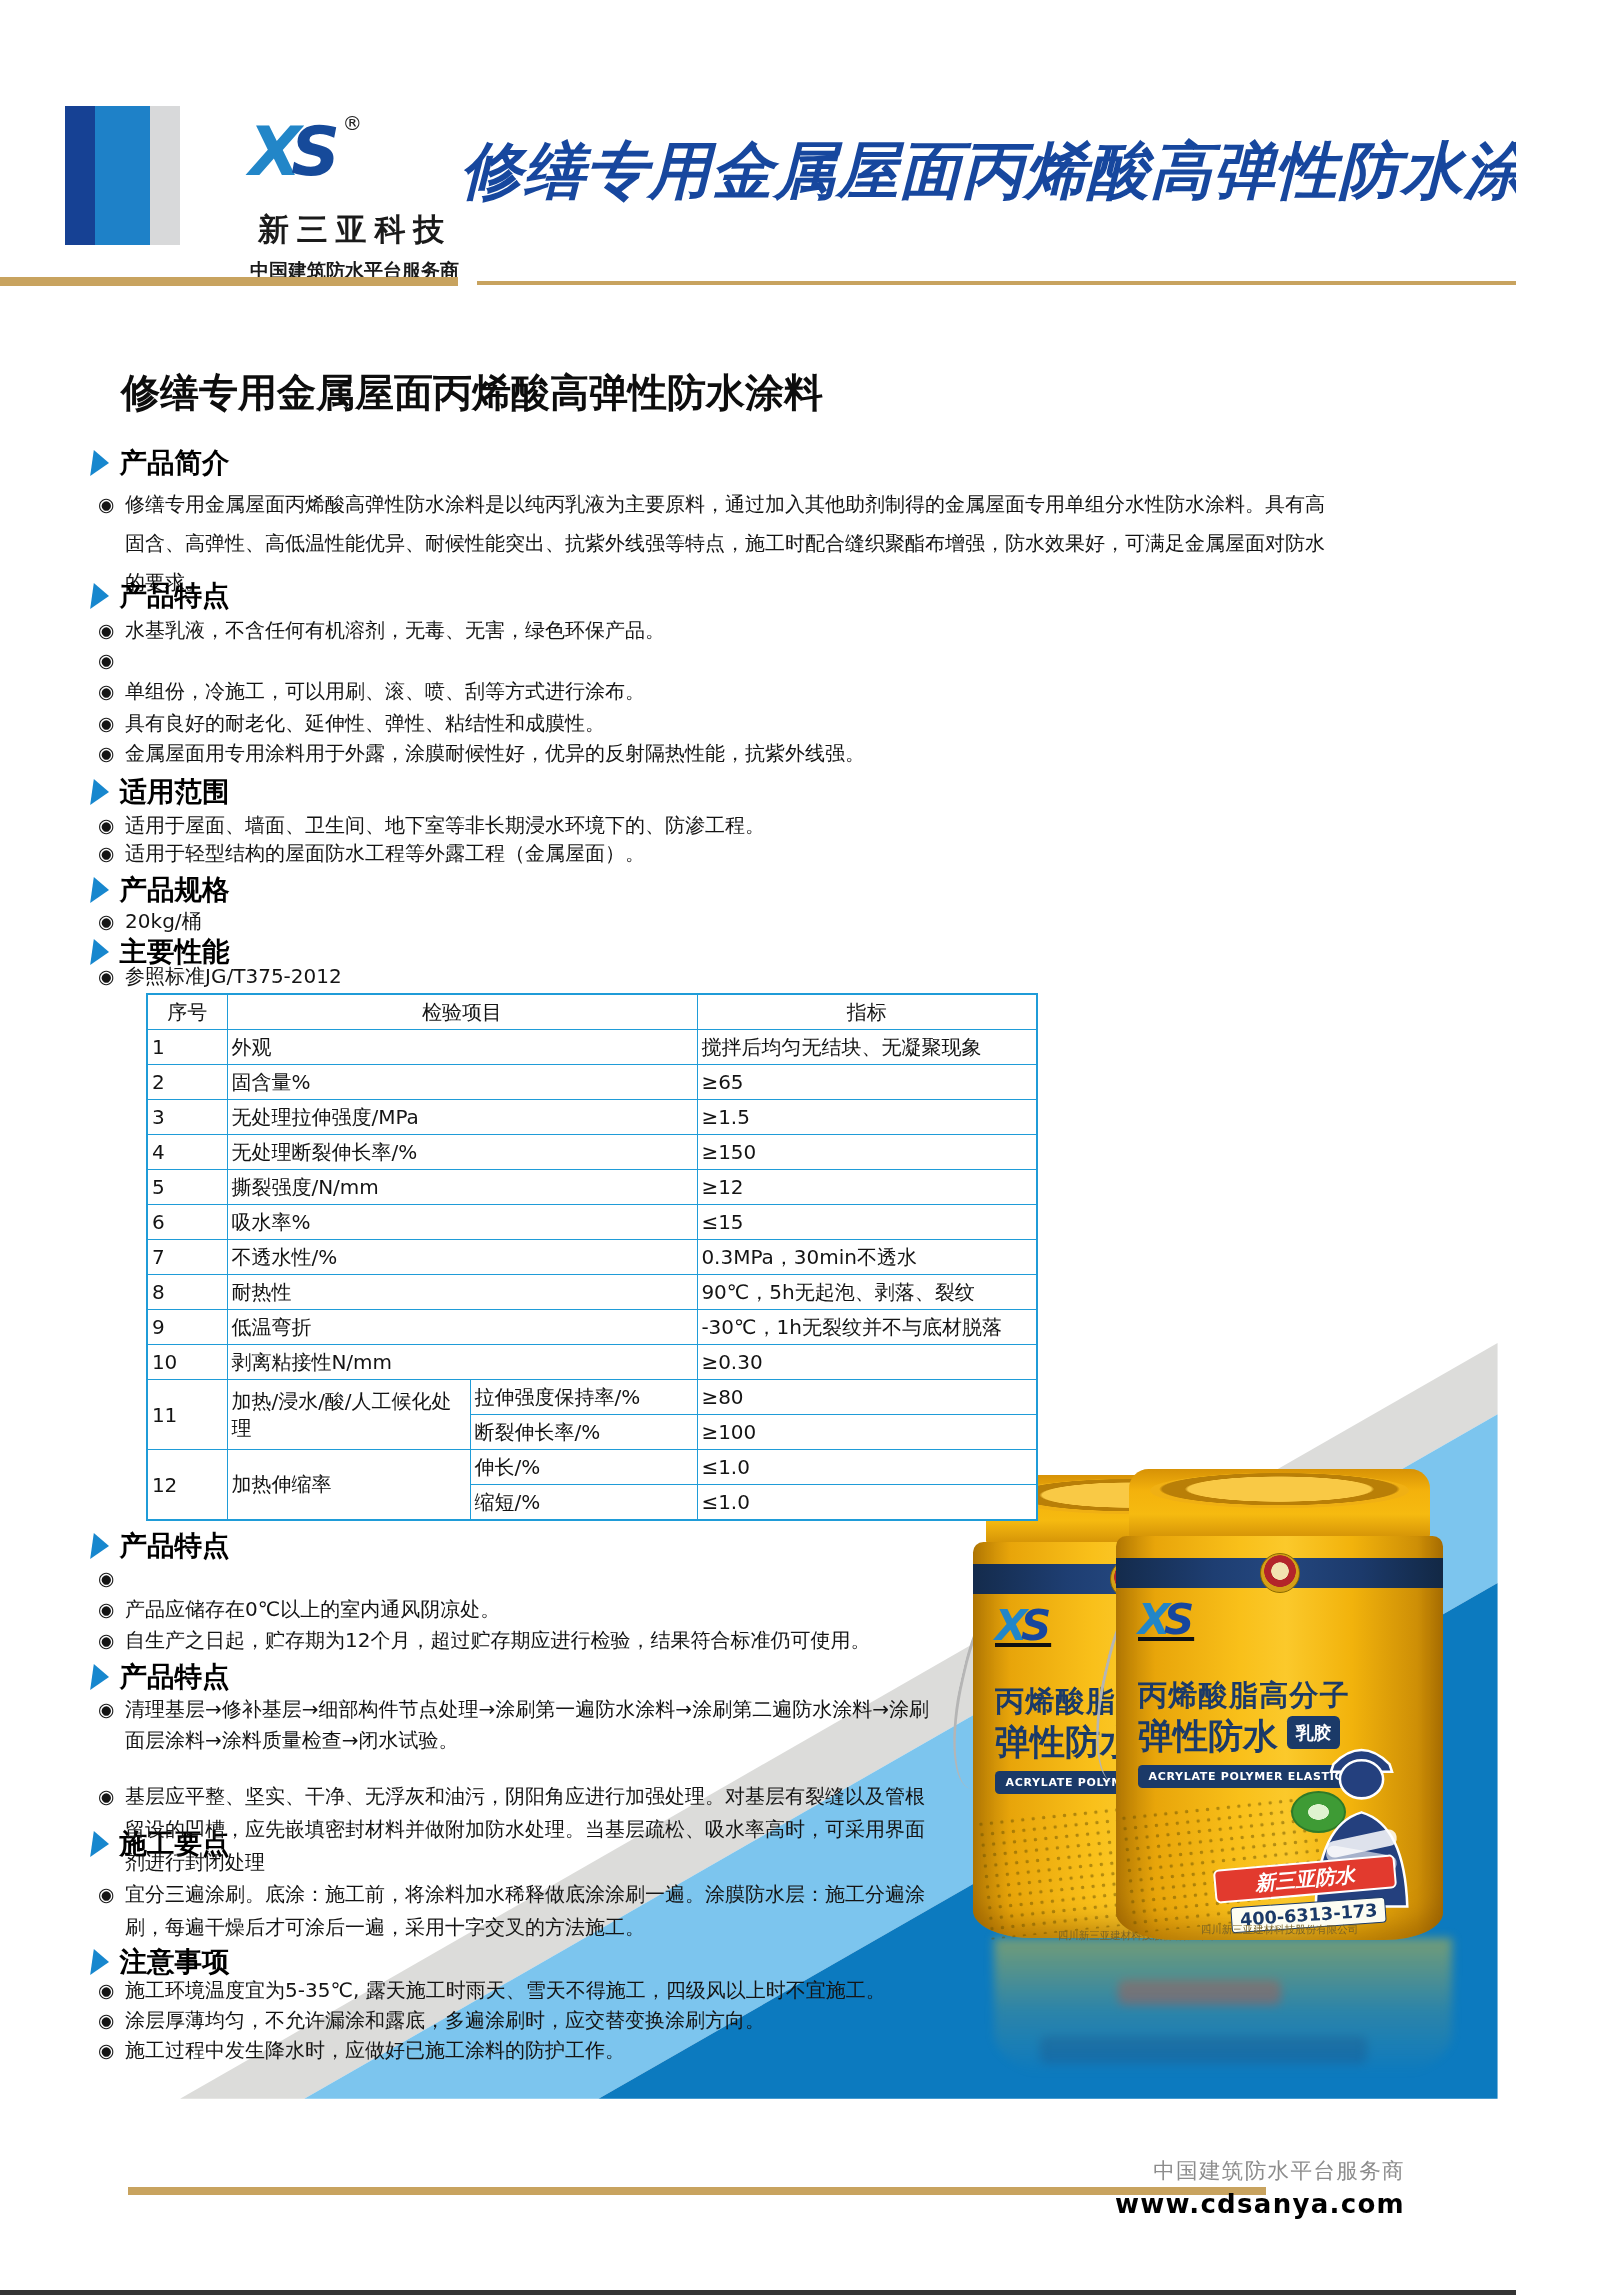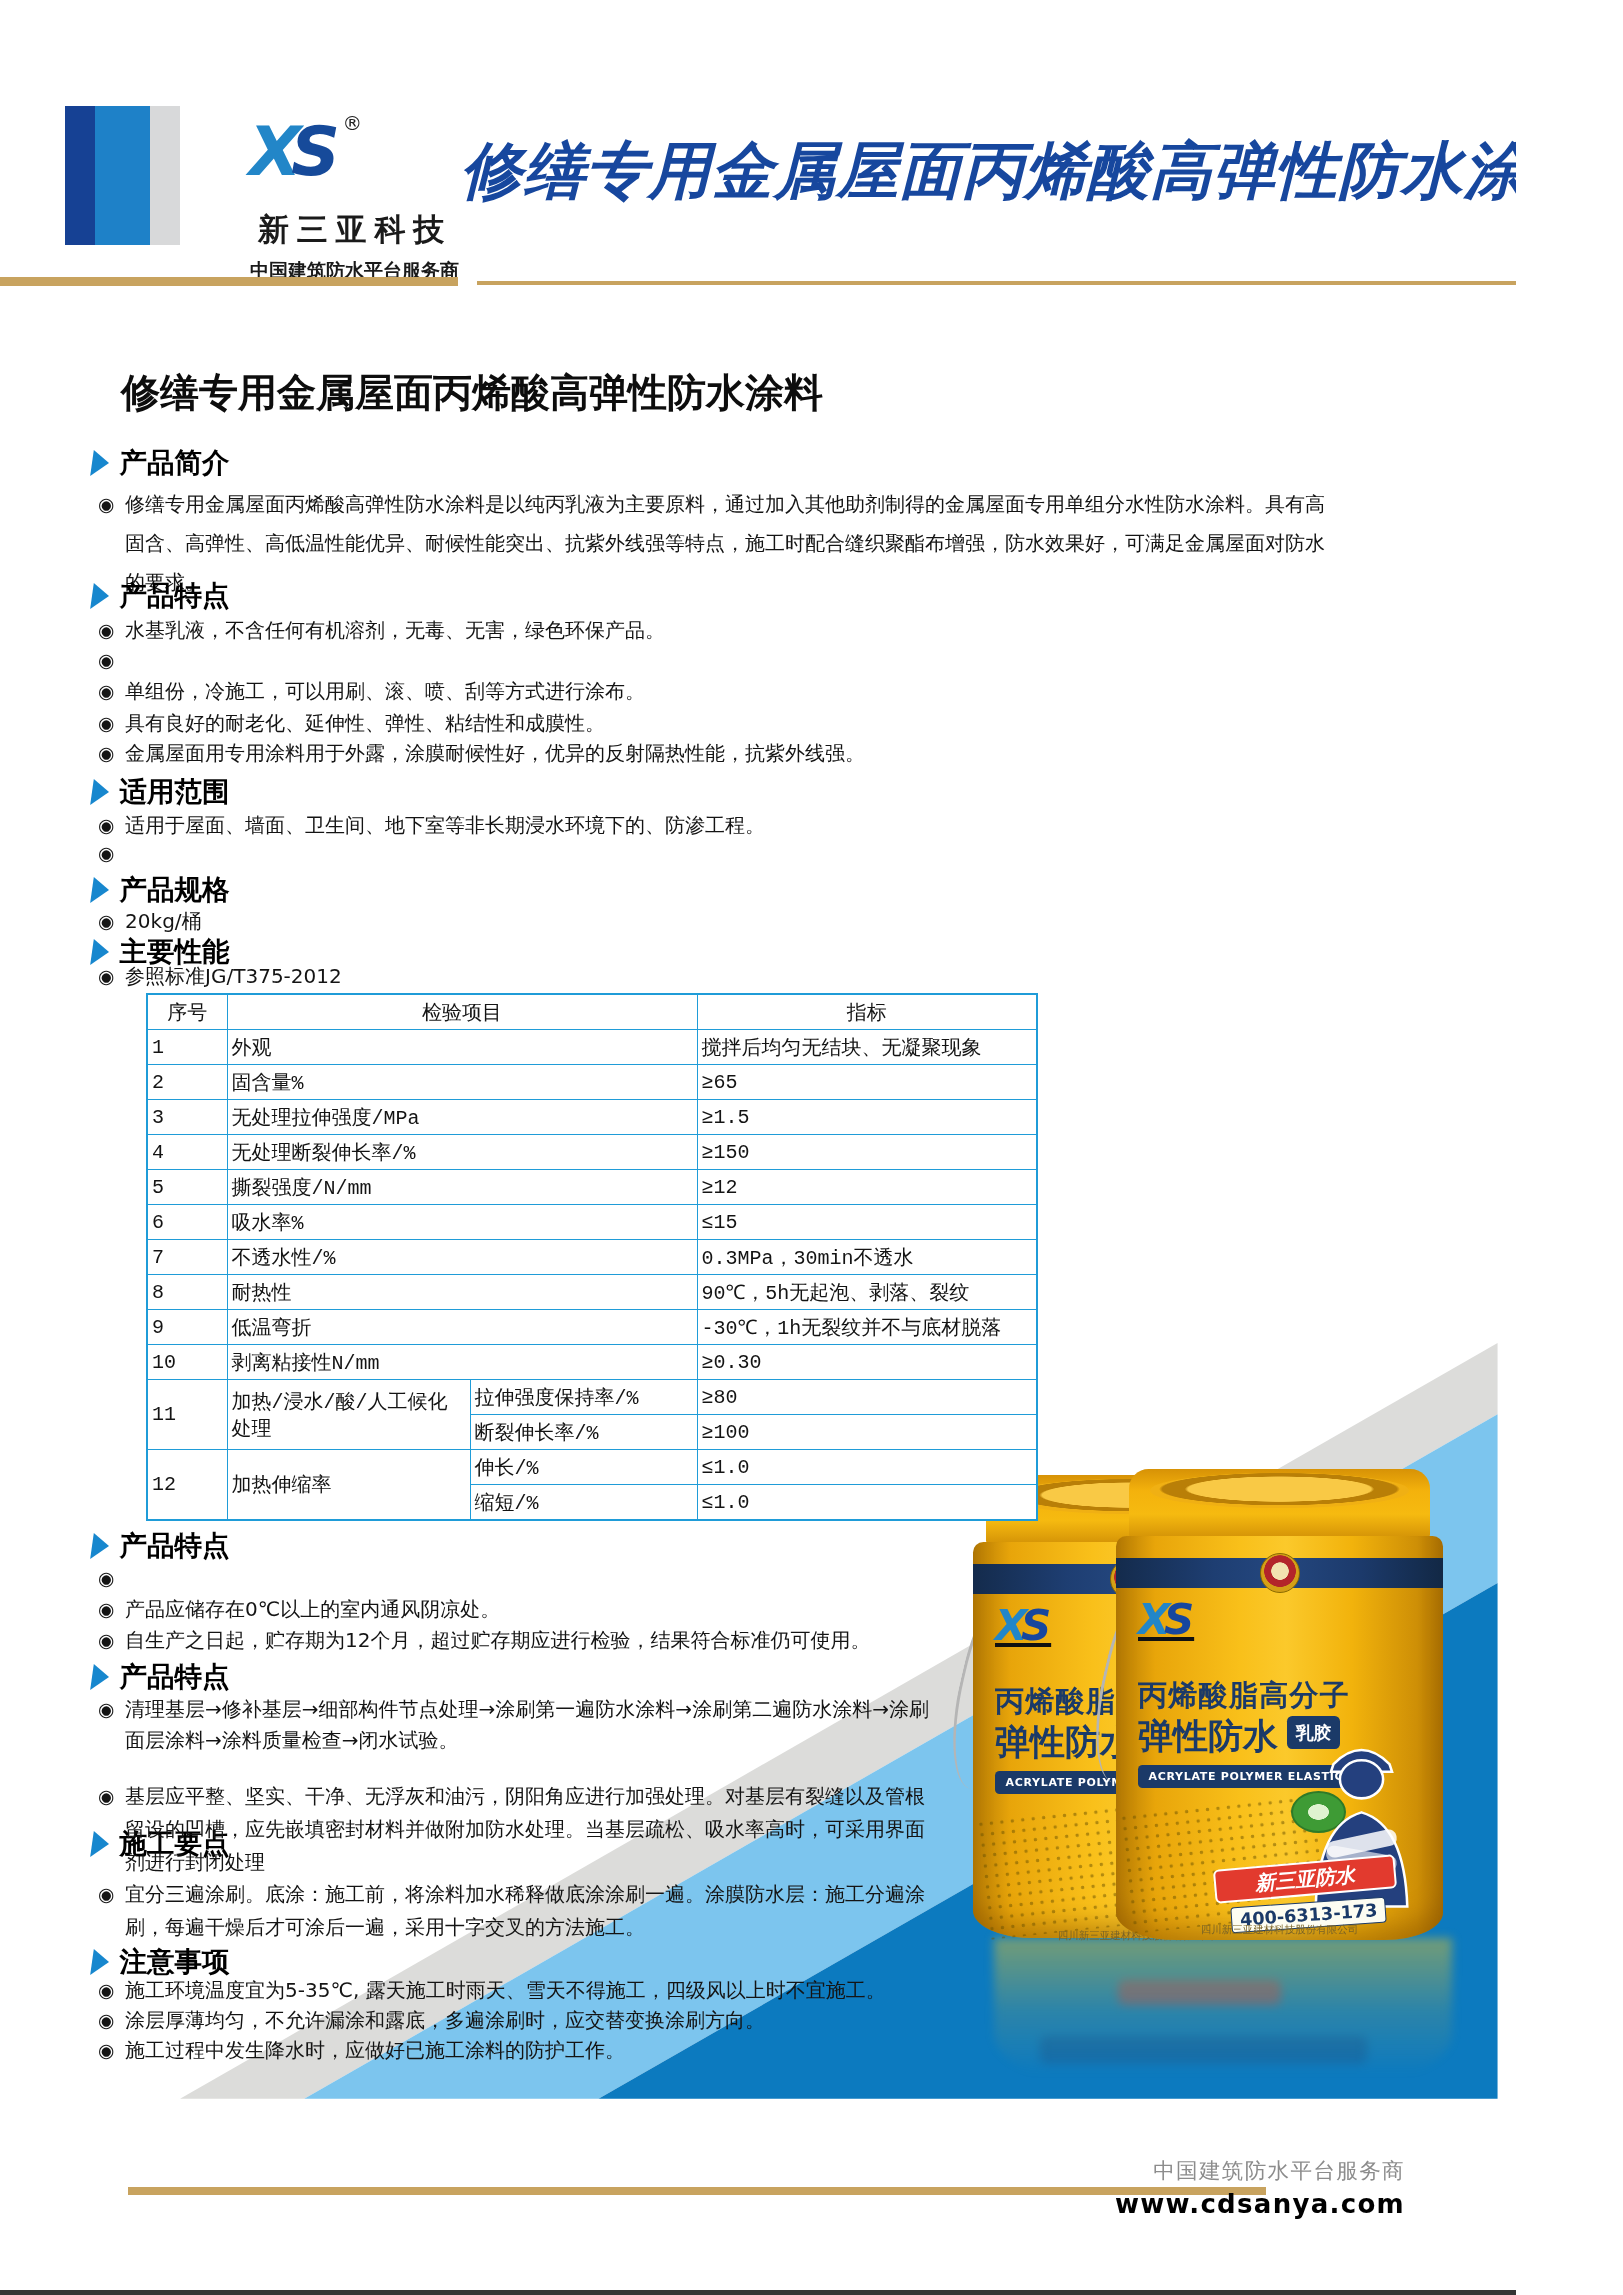--- a/index.html
+++ b/index.html
@@ -34,21 +34,21 @@
   .btxt{display:block;}
   .w-full{width:1246px;}
   .w-narrow{width:840px;}
   .lh60{line-height:39px;}
   .lh50{line-height:33px;}
 
   
   .spec-table{left:146px;top:993px;width:890px;z-index:5;border-collapse:collapse;table-layout:fixed;
               font-size:20px;color:#141414;background:#fff;}
   .spec-table th,.spec-table td{border:1.3px solid #1F9CD8;vertical-align:middle;
-              height:34px;padding:0 3.9px;font-weight:normal;overflow:hidden;font-family:Liberation Mono, monospace;}
+              height:34px;padding:0 3.9px;font-weight:normal;overflow:hidden;}
   .spec-table{border:2px solid #1F9CD8;}
 
   
   #bands{left:0;top:0;z-index:1;}
 
   
   .bucket{position:absolute;}
   .b-handle{position:absolute;left:-11.8px;top:98px;width:59px;height:216px;
             border-left:3.9px solid #B5B5B5;border-top:2.6px solid #CFCFCF;
             border-radius:55% 0 0 55% / 48% 0 0 48%;transform:rotate(13deg);}
@@ -163,20 +163,21 @@
   <div class="abs sec-head" style="top:774px;">
     <span class="arrow"></span>
     <span>适用范围</span>
   </div>
   <div class="abs bullet w-full" style="top:810px;">
       <span class="bdot">◉</span>
       <span class="btxt">适用于屋面、墙面、卫生间、地下室等非长期浸水环境下的、防渗工程。</span>
     </div>
   <div class="abs bullet w-full" style="top:838px;">
       <span class="bdot">◉</span>
+      <span class="btxt">适用于轻型结构的屋面防水工程等外露工程（金属屋面）。</span>
     </div>
 
   <div class="abs sec-head" style="top:872px;">
     <span class="arrow"></span>
     <span>产品规格</span>
   </div>
   <div class="abs bullet w-full" style="top:906px;">
       <span class="bdot">◉</span>
       <span class="btxt">20kg/桶</span>
     </div>

